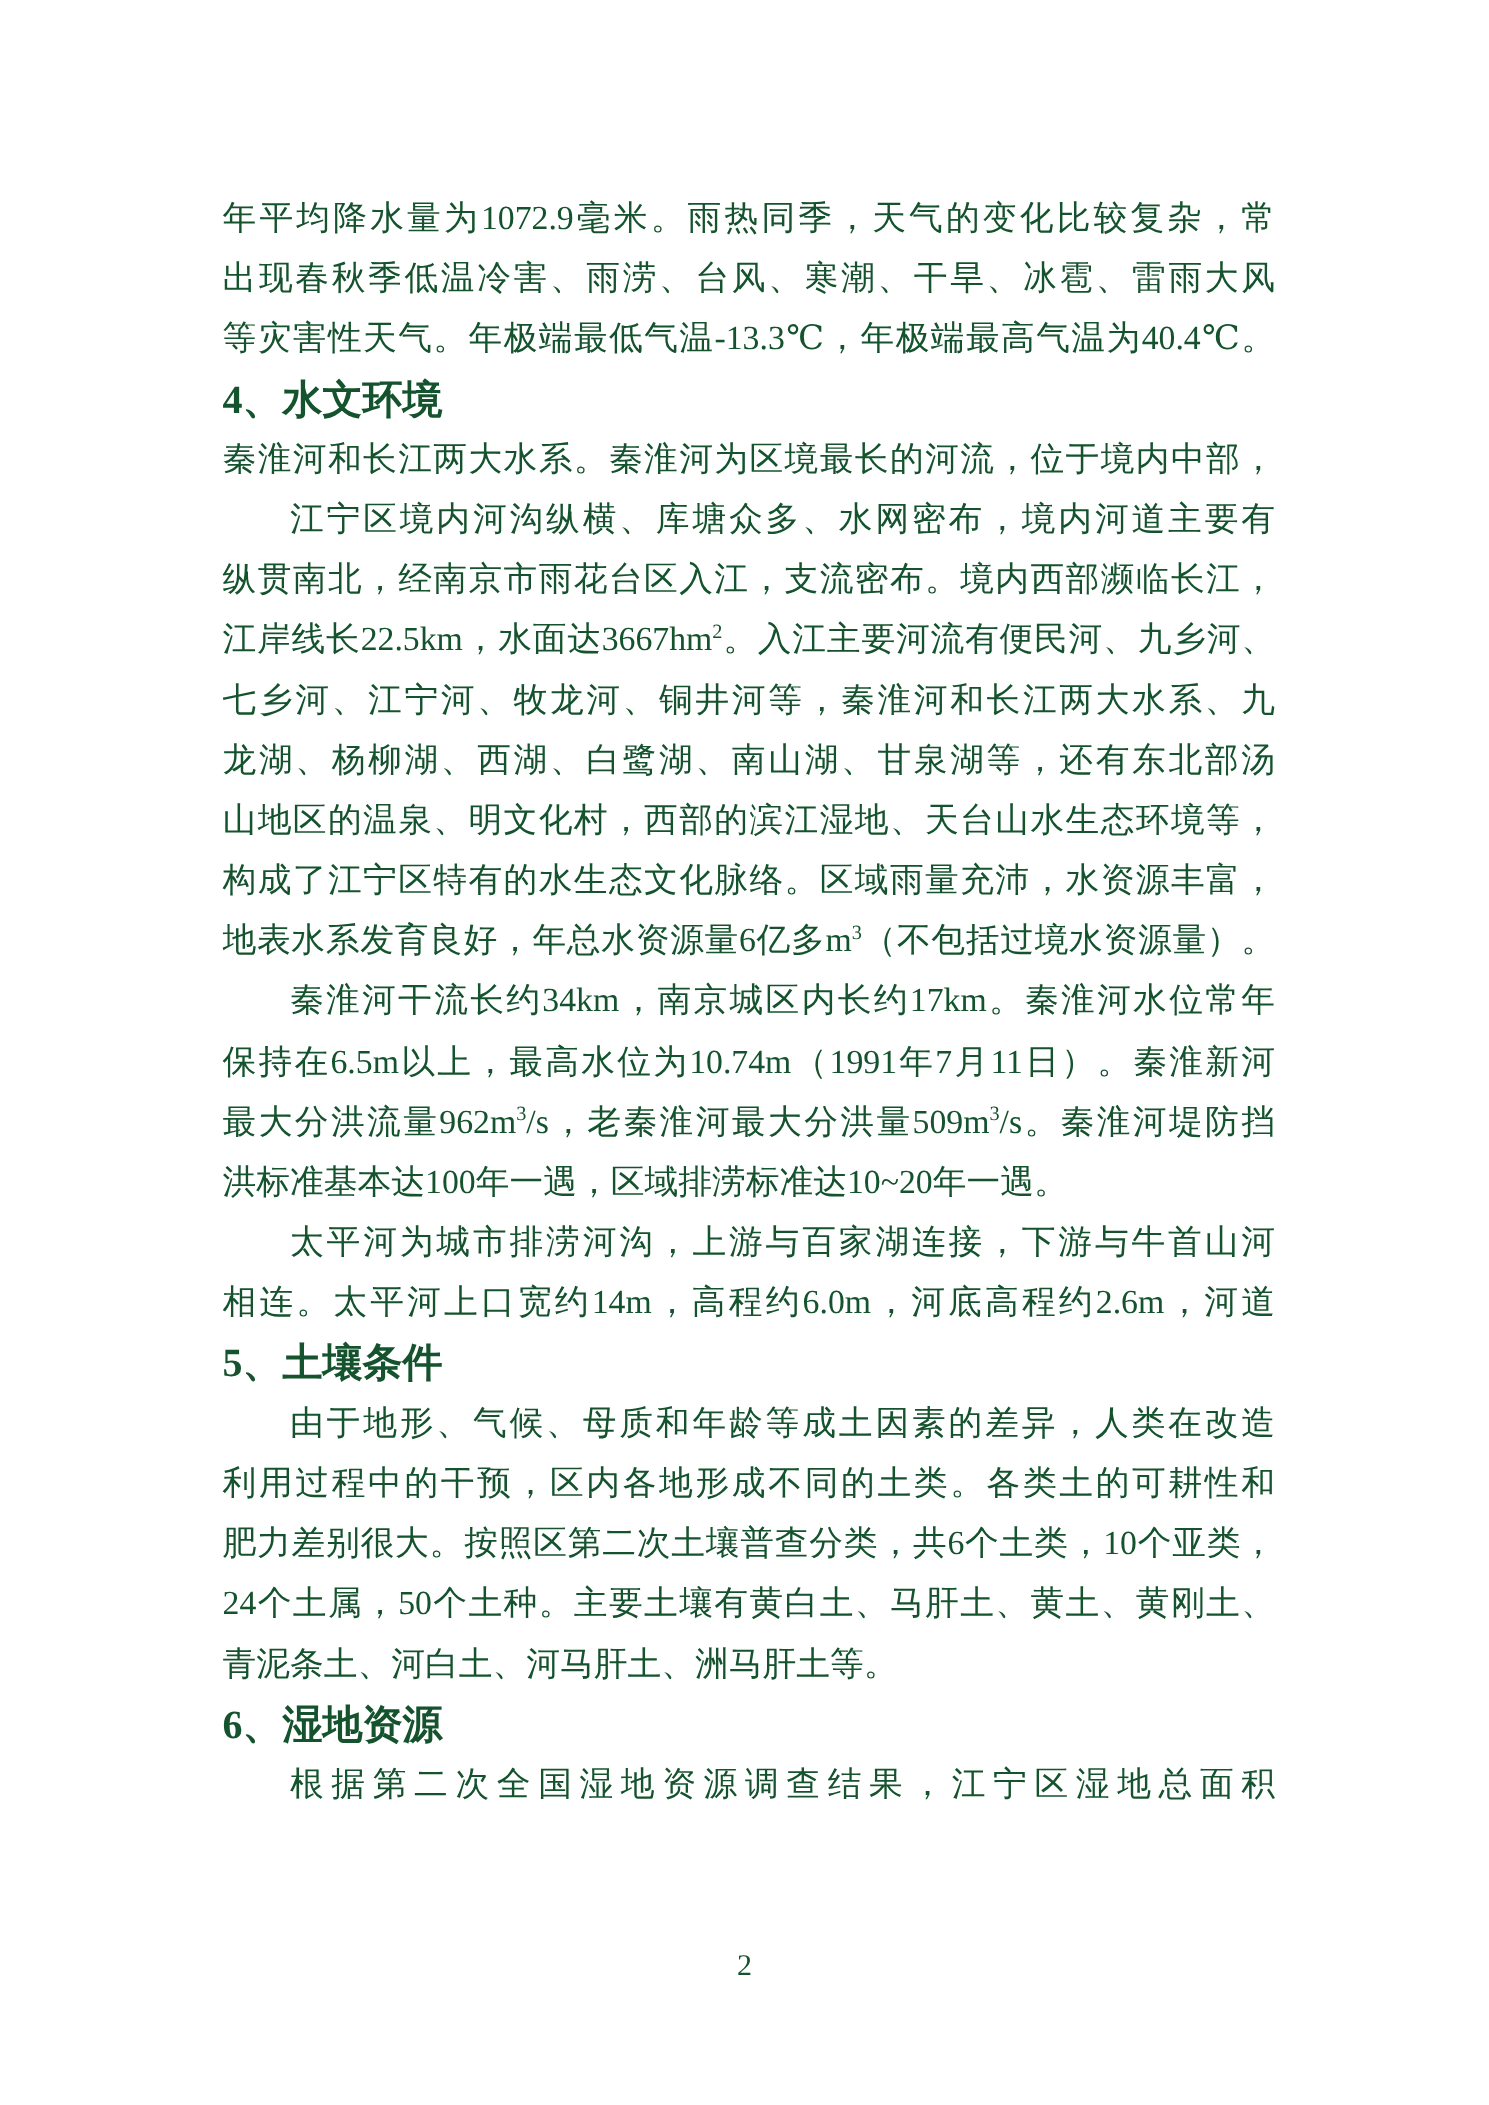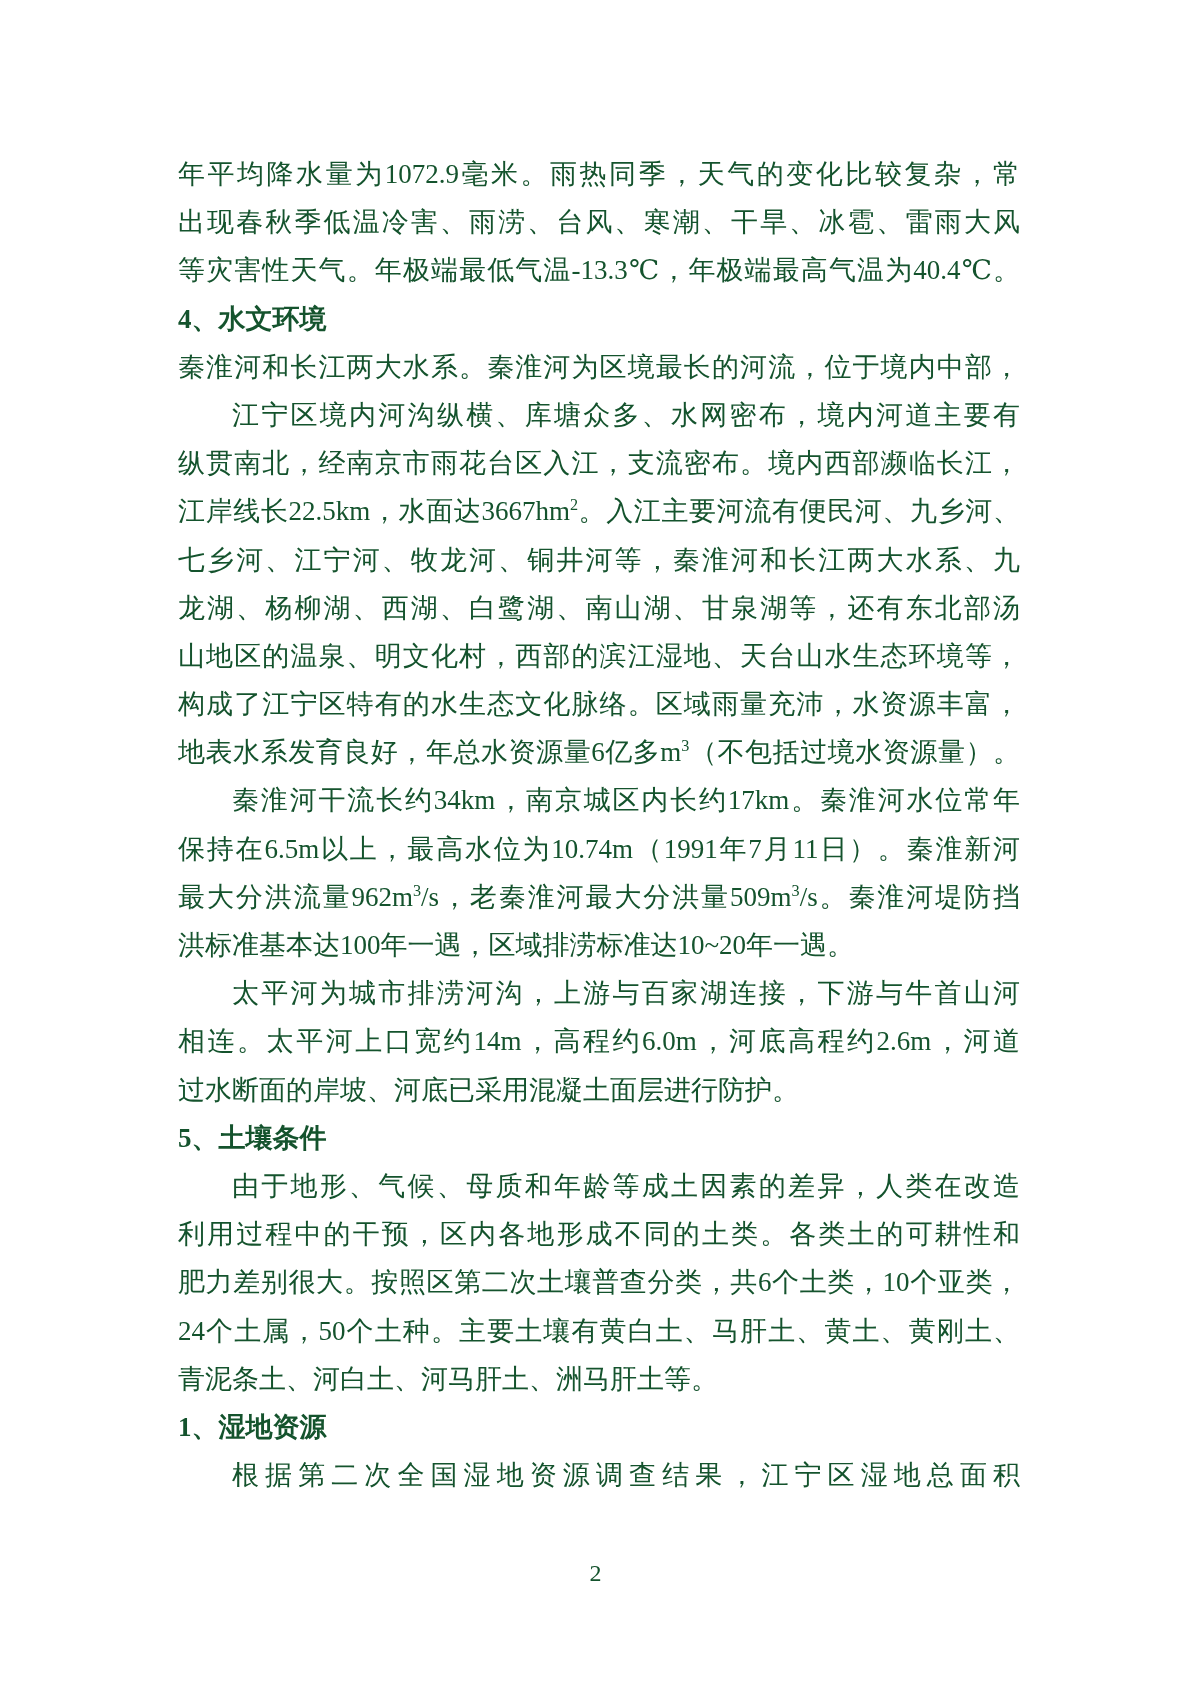--- a/index.html
+++ b/index.html
@@ -35,21 +35,21 @@
     text-justify: inter-character;
   }
   .line.left {
     text-align: left;
     text-align-last: left;
   }
   .line.indent {
     text-indent: 2em;
   }
   .heading {
-    font-size: 27px;
+    font-size: 32px;
     font-weight: bold;
     line-height: 48.2px;
     height: 48.2px;
     text-align: left;
   }
   sup {
     font-size: 0.6em;
     line-height: 0;
     vertical-align: super;
   }
@@ -82,26 +82,25 @@
       <div class="line just">龙湖、杨柳湖、西湖、白鹭湖、南山湖、甘泉湖等，还有东北部汤</div>
       <div class="line just">山地区的温泉、明文化村，西部的滨江湿地、天台山水生态环境等，</div>
       <div class="line just">构成了江宁区特有的水生态文化脉络。区域雨量充沛，水资源丰富，</div>
       <div class="line just">地表水系发育良好，年总水资源量6亿多m<sup>3</sup>（不包括过境水资源量）。</div>
       <div class="line just indent">秦淮河干流长约34km，南京城区内长约17km。秦淮河水位常年</div>
       <div class="line just">保持在6.5m以上，最高水位为10.74m（1991年7月11日）。秦淮新河</div>
       <div class="line just">最大分洪流量962m<sup>3</sup>/s，老秦淮河最大分洪量509m<sup>3</sup>/s。秦淮河堤防挡</div>
       <div class="line left">洪标准基本达100年一遇，区域排涝标准达10~20年一遇。</div>
       <div class="line just indent">太平河为城市排涝河沟，上游与百家湖连接，下游与牛首山河</div>
       <div class="line just">相连。太平河上口宽约14m，高程约6.0m，河底高程约2.6m，河道</div>
-      <div class="line left">过水断面的岸坡、河底已采用混凝土面层进行防护。</div>
       <div class="heading">5、土壤条件</div>
       <div class="line just indent">由于地形、气候、母质和年龄等成土因素的差异，人类在改造</div>
       <div class="line just">利用过程中的干预，区内各地形成不同的土类。各类土的可耕性和</div>
       <div class="line just">肥力差别很大。按照区第二次土壤普查分类，共6个土类，10个亚类，</div>
       <div class="line just">24个土属，50个土种。主要土壤有黄白土、马肝土、黄土、黄刚土、</div>
       <div class="line left">青泥条土、河白土、河马肝土、洲马肝土等。</div>
-      <div class="heading">1、湿地资源</div>
+      <div class="heading">6、湿地资源</div>
       <div class="line just indent">根据第二次全国湿地资源调查结果，江宁区湿地总面积</div>
     </div>
   <div class="page-footer">
     <span class="page-num">2</span>
   </div>
 </div>
 
 </body></html>

